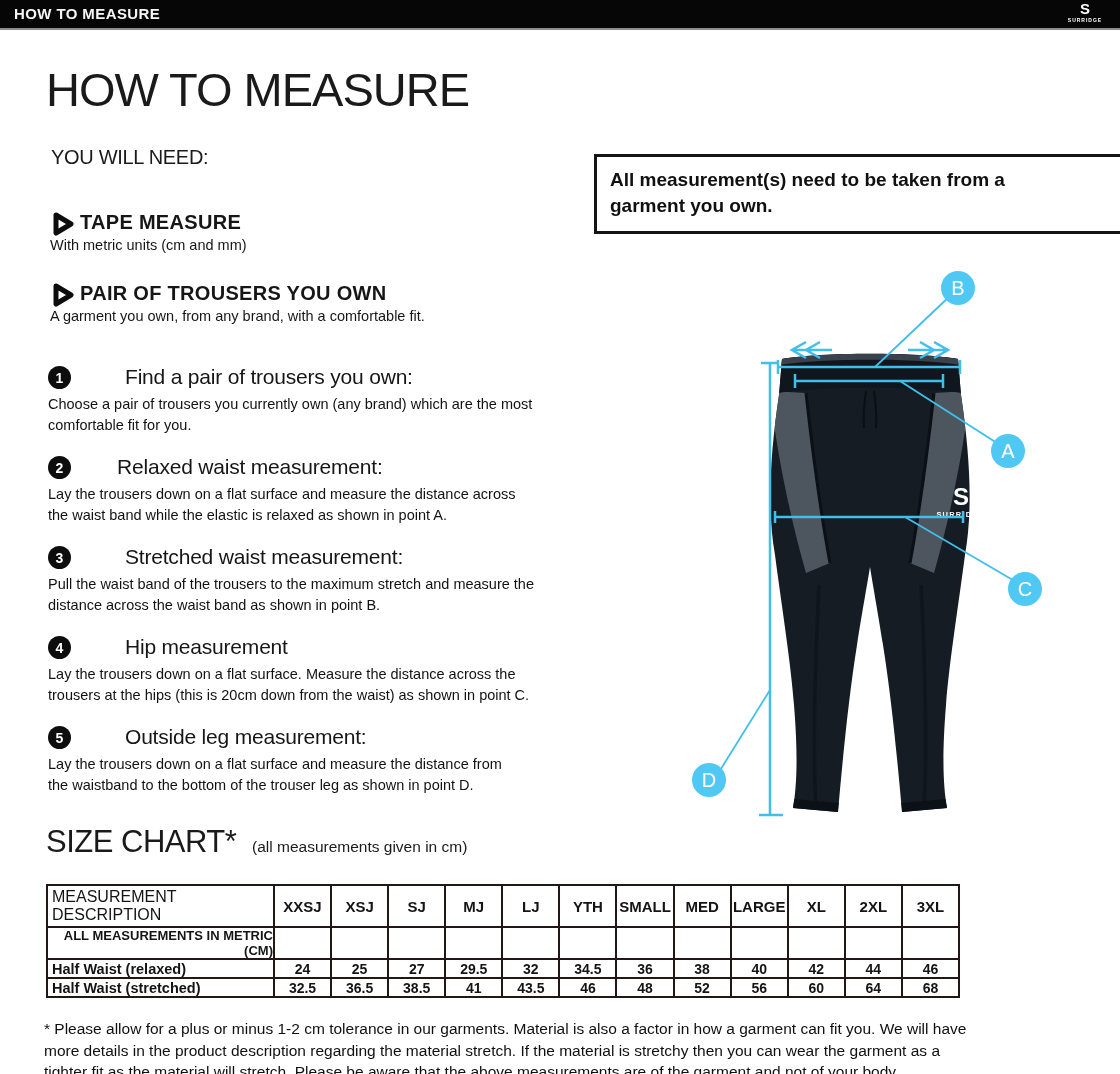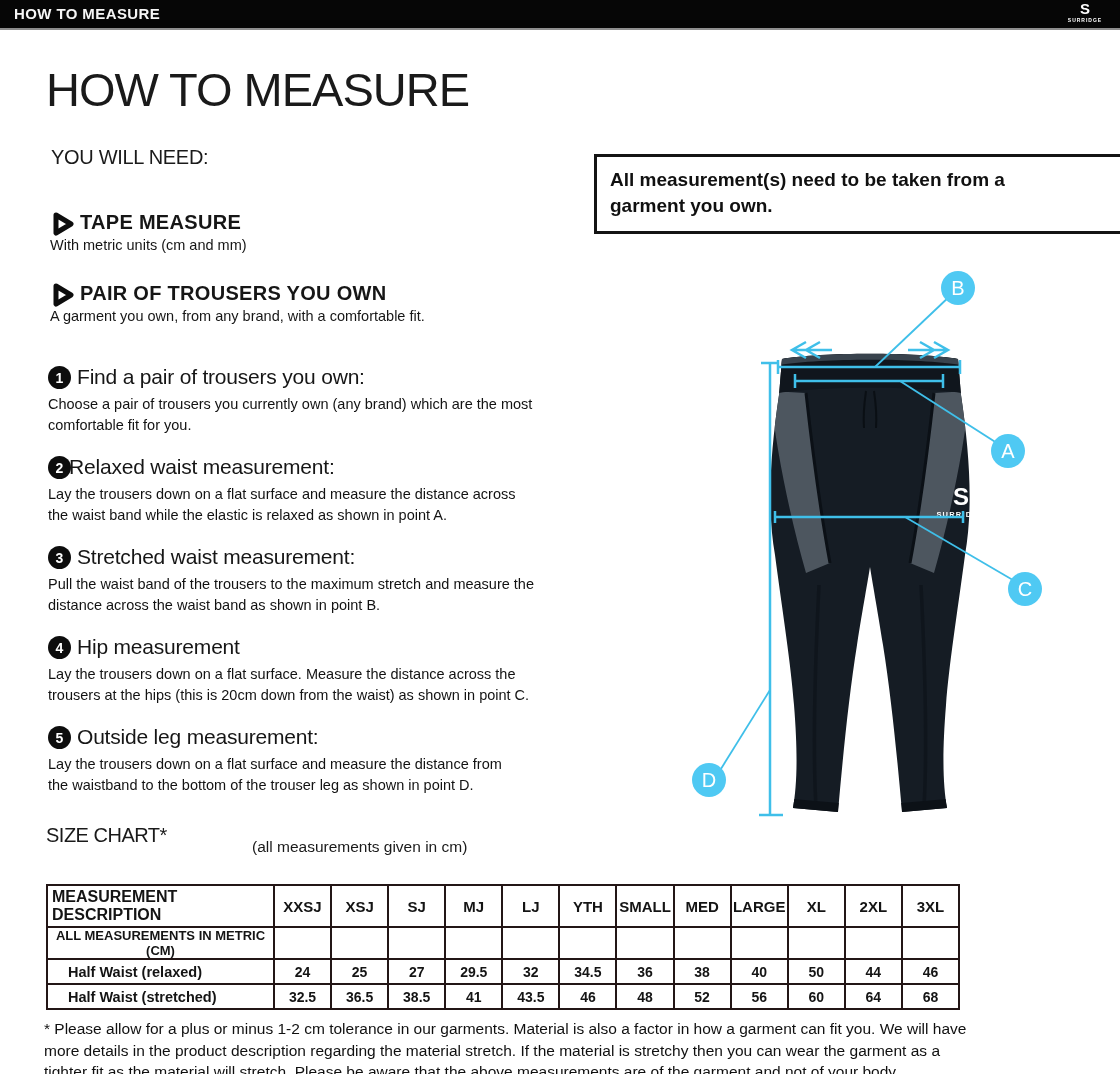--- a/index.html
+++ b/index.html
@@ -33,35 +33,35 @@
     left:594px; top:154px; width:556px; height:80px; border:3px solid #141414;
     padding:10px 13px; font-size:19px; font-weight:700; line-height:26px;
     white-space:pre-line; color:#101010;
   }
 
   .step-circle {
     width:23px; height:23px; border-radius:50%; background:#0d0d0d; color:#ffffff;
     display:flex; align-items:center; justify-content:center;
     font-size:14px; font-weight:700;
   }
-  .step-title { font-size:21px; font-weight:400; letter-spacing:-.2px; color:#161616; }
+  .step-title { font-size:21px; font-weight:400; letter-spacing:-.2px; color:#161616;margin-left:48px; }
   .step-body  { font-size:14.5px; line-height:21px; white-space:pre-line; color:#121212; }
 
-  .chart-heading { left:46px; top:824px; font-size:20px; font-weight:500; letter-spacing:-.5px; color:#1a1a1a; }
+  .chart-heading { left:46px; top:824px; font-size:31px; font-weight:500; letter-spacing:-.5px; color:#1a1a1a; }
   .chart-sub { left:252px; top:838px; font-size:15.5px; color:#1a1a1a; }
 
   table.size-table {
     left:46px; top:884px; width:914px; border-collapse:collapse; table-layout:fixed;
     font-family:"Liberation Sans", sans-serif;
   }
   table.size-table td, table.size-table th { border:2px solid #231616; background:#fff; }
-  th.th-desc { font-size:16px; font-weight:700; text-align:left; padding:2px 4px; height:26px; }
+  th.th-desc { font-size:16px; font-weight:400; text-align:left; padding:2px 4px; height:26px; }
   th.th-size { font-size:15px; font-weight:700; text-align:center;margin-top:8px; }
-  td.metric-note { font-size:13px; font-weight:700; text-align:center; padding:0 0; height:17px; }
-  td.row-label { font-size:14.5px; font-weight:700; text-align:left; padding:0 20px; height:25px; }
+  td.metric-note { font-size:13px; font-weight:700; text-align:right; padding:0 0; height:17px; }
+  td.row-label { font-size:14.5px; font-weight:700; text-align:left; padding:0 4px; height:19px; }
   td.val { font-size:14px; font-weight:700; text-align:center; height:19px; }
 
   .footnote {
     left:44px; top:1018px; width:1076px; font-size:15.5px; line-height:21.5px;
     white-space:pre-line; color:#101010;
   }
 </style>
 </head>
 <body>
 
@@ -223,21 +223,21 @@
     <td class="row-label">Half Waist (relaxed)</td>
     <td class="val">24</td>
     <td class="val">25</td>
     <td class="val">27</td>
     <td class="val">29.5</td>
     <td class="val">32</td>
     <td class="val">34.5</td>
     <td class="val">36</td>
     <td class="val">38</td>
     <td class="val">40</td>
-    <td class="val">50</td>
+    <td class="val">42</td>
     <td class="val">44</td>
     <td class="val">46</td>
   </tr>
   <tr>
     <td class="row-label">Half Waist (stretched)</td>
     <td class="val">32.5</td>
     <td class="val">36.5</td>
     <td class="val">38.5</td>
     <td class="val">41</td>
     <td class="val">43.5</td>

